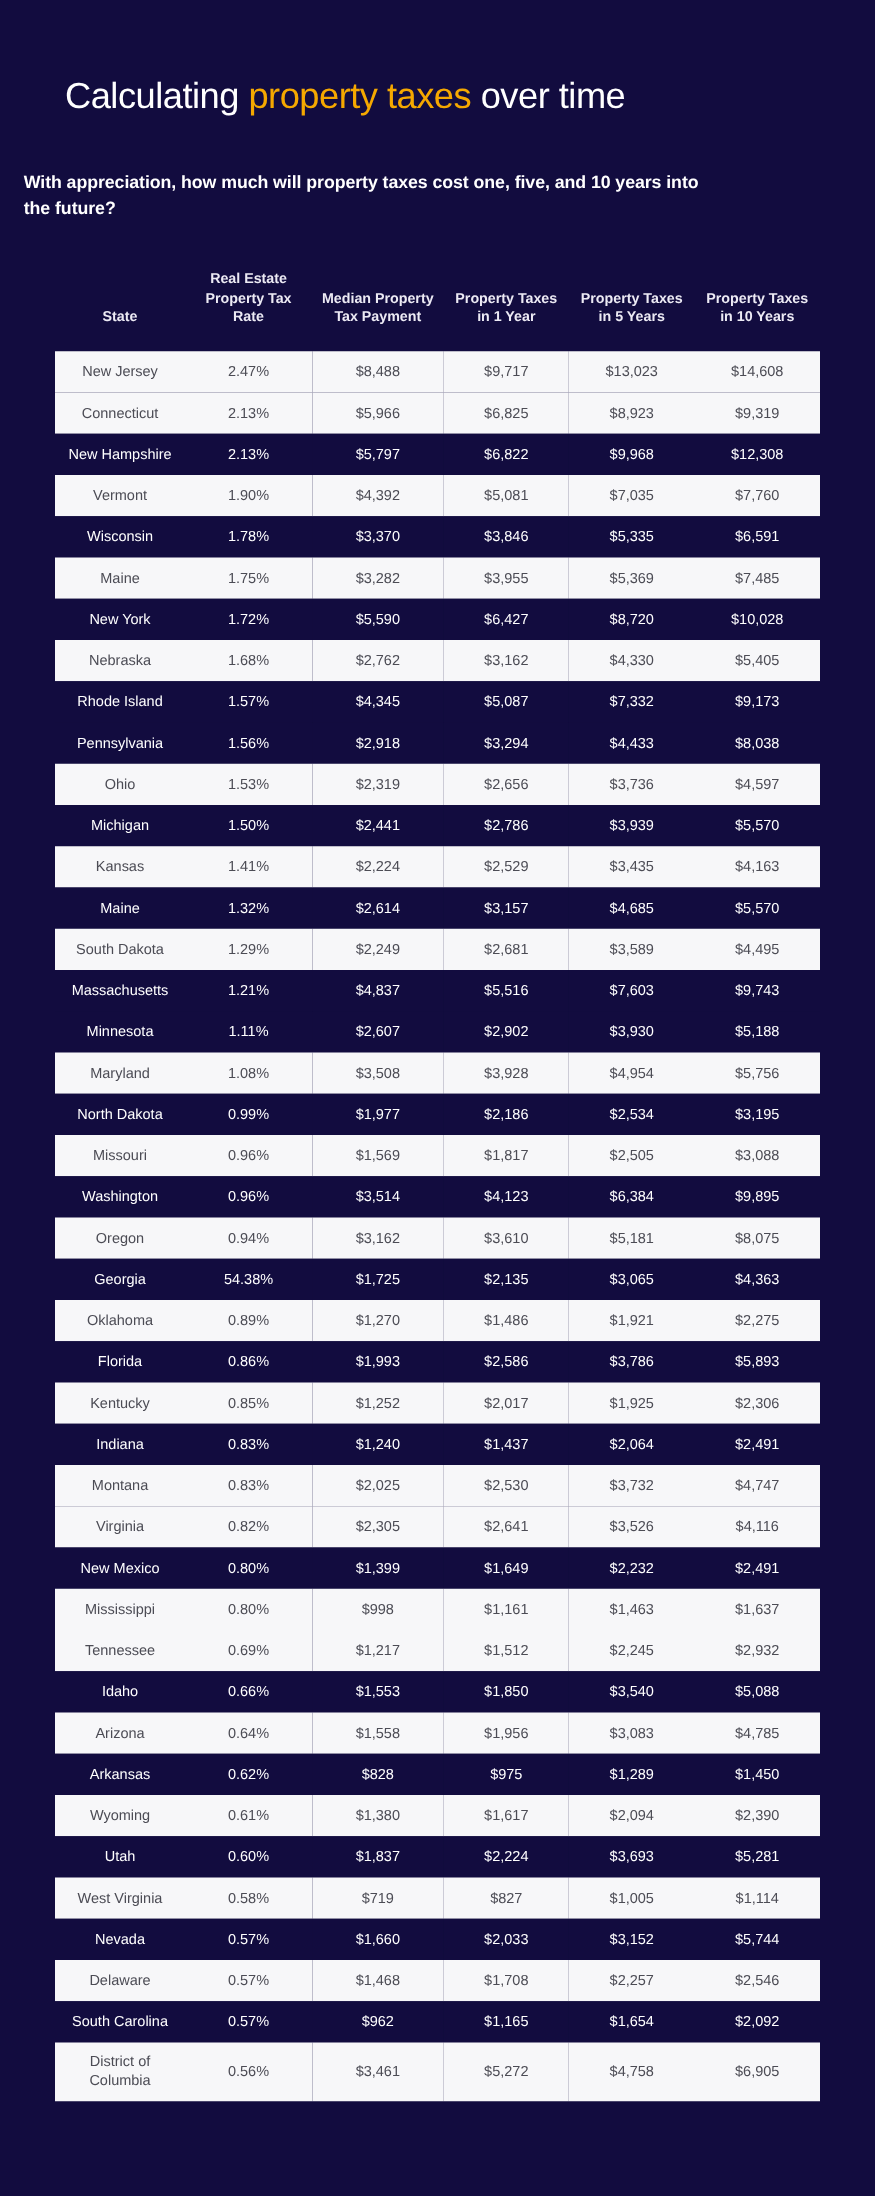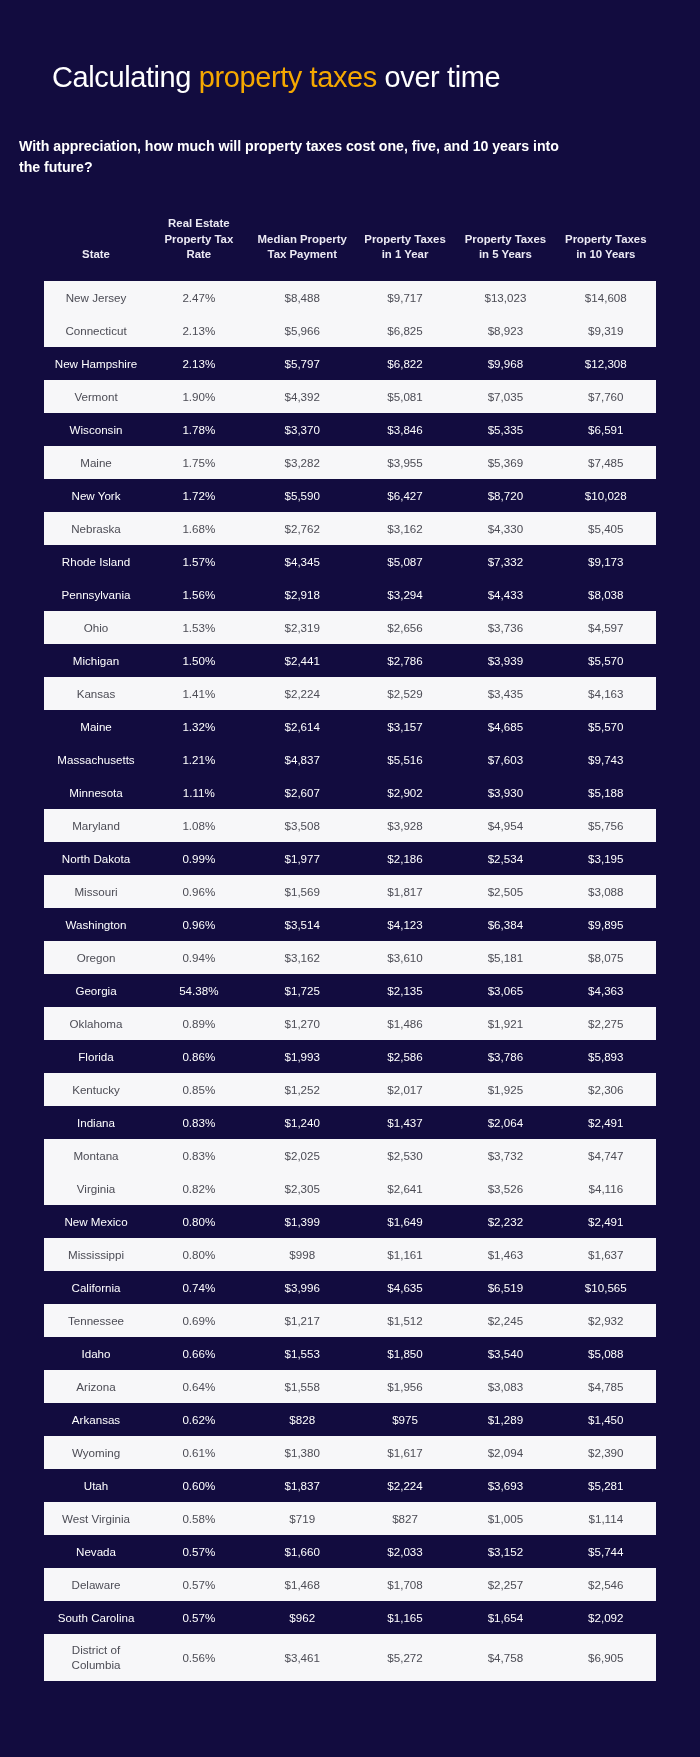--- a/index.html
+++ b/index.html
@@ -218,20 +218,28 @@
             <td>$4,163</td>
           </tr>
           <tr class="dark">
             <td>Maine</td>
             <td>1.32%</td>
             <td>$2,614</td>
             <td>$3,157</td>
             <td>$4,685</td>
             <td>$5,570</td>
           </tr>
+          <tr class="light">
+            <td>South Dakota</td>
+            <td>1.29%</td>
+            <td>$2,249</td>
+            <td>$2,681</td>
+            <td>$3,589</td>
+            <td>$4,495</td>
+          </tr>
           <tr class="dark">
             <td>Massachusetts</td>
             <td>1.21%</td>
             <td>$4,837</td>
             <td>$5,516</td>
             <td>$7,603</td>
             <td>$9,743</td>
           </tr>
           <tr class="dark">
             <td>Minnesota</td>
@@ -345,28 +353,20 @@
             <td>$2,232</td>
             <td>$2,491</td>
           </tr>
           <tr class="light">
             <td>Mississippi</td>
             <td>0.80%</td>
             <td>$998</td>
             <td>$1,161</td>
             <td>$1,463</td>
             <td>$1,637</td>
-          </tr>
-          <tr class="dark">
-            <td>California</td>
-            <td>0.74%</td>
-            <td>$3,996</td>
-            <td>$4,635</td>
-            <td>$6,519</td>
-            <td>$10,565</td>
           </tr>
           <tr class="light">
             <td>Tennessee</td>
             <td>0.69%</td>
             <td>$1,217</td>
             <td>$1,512</td>
             <td>$2,245</td>
             <td>$2,932</td>
           </tr>
           <tr class="dark">

